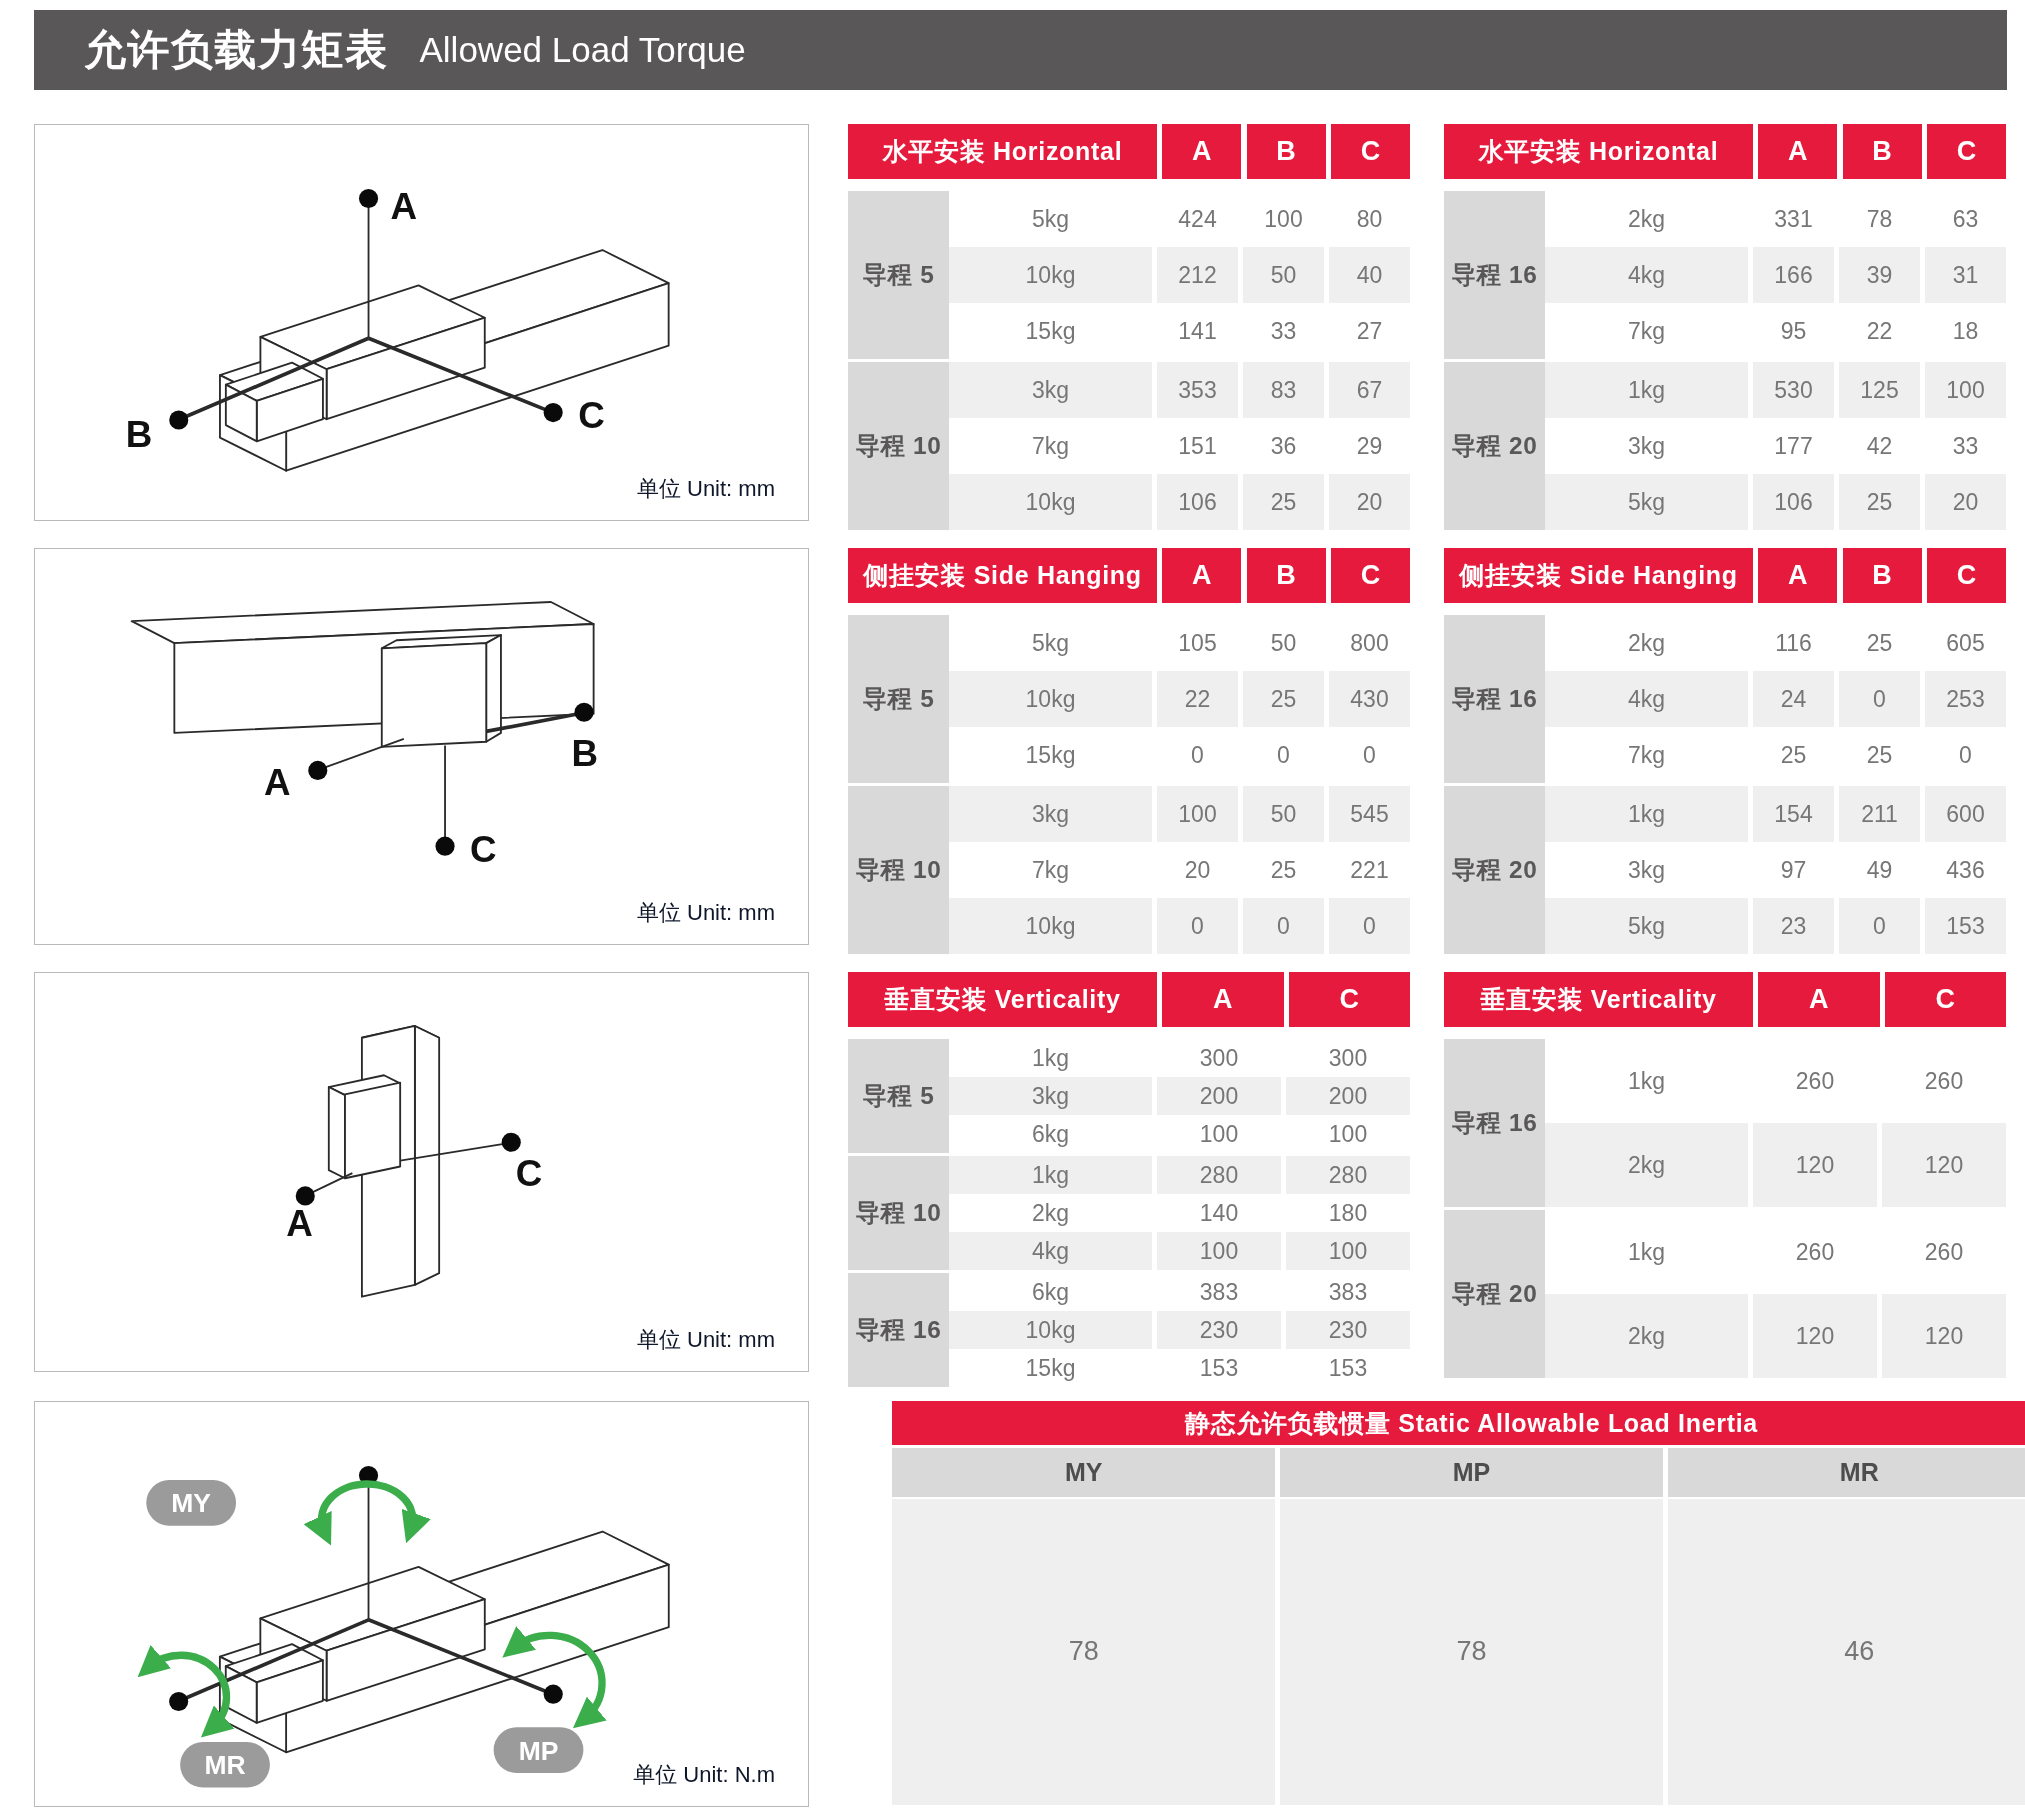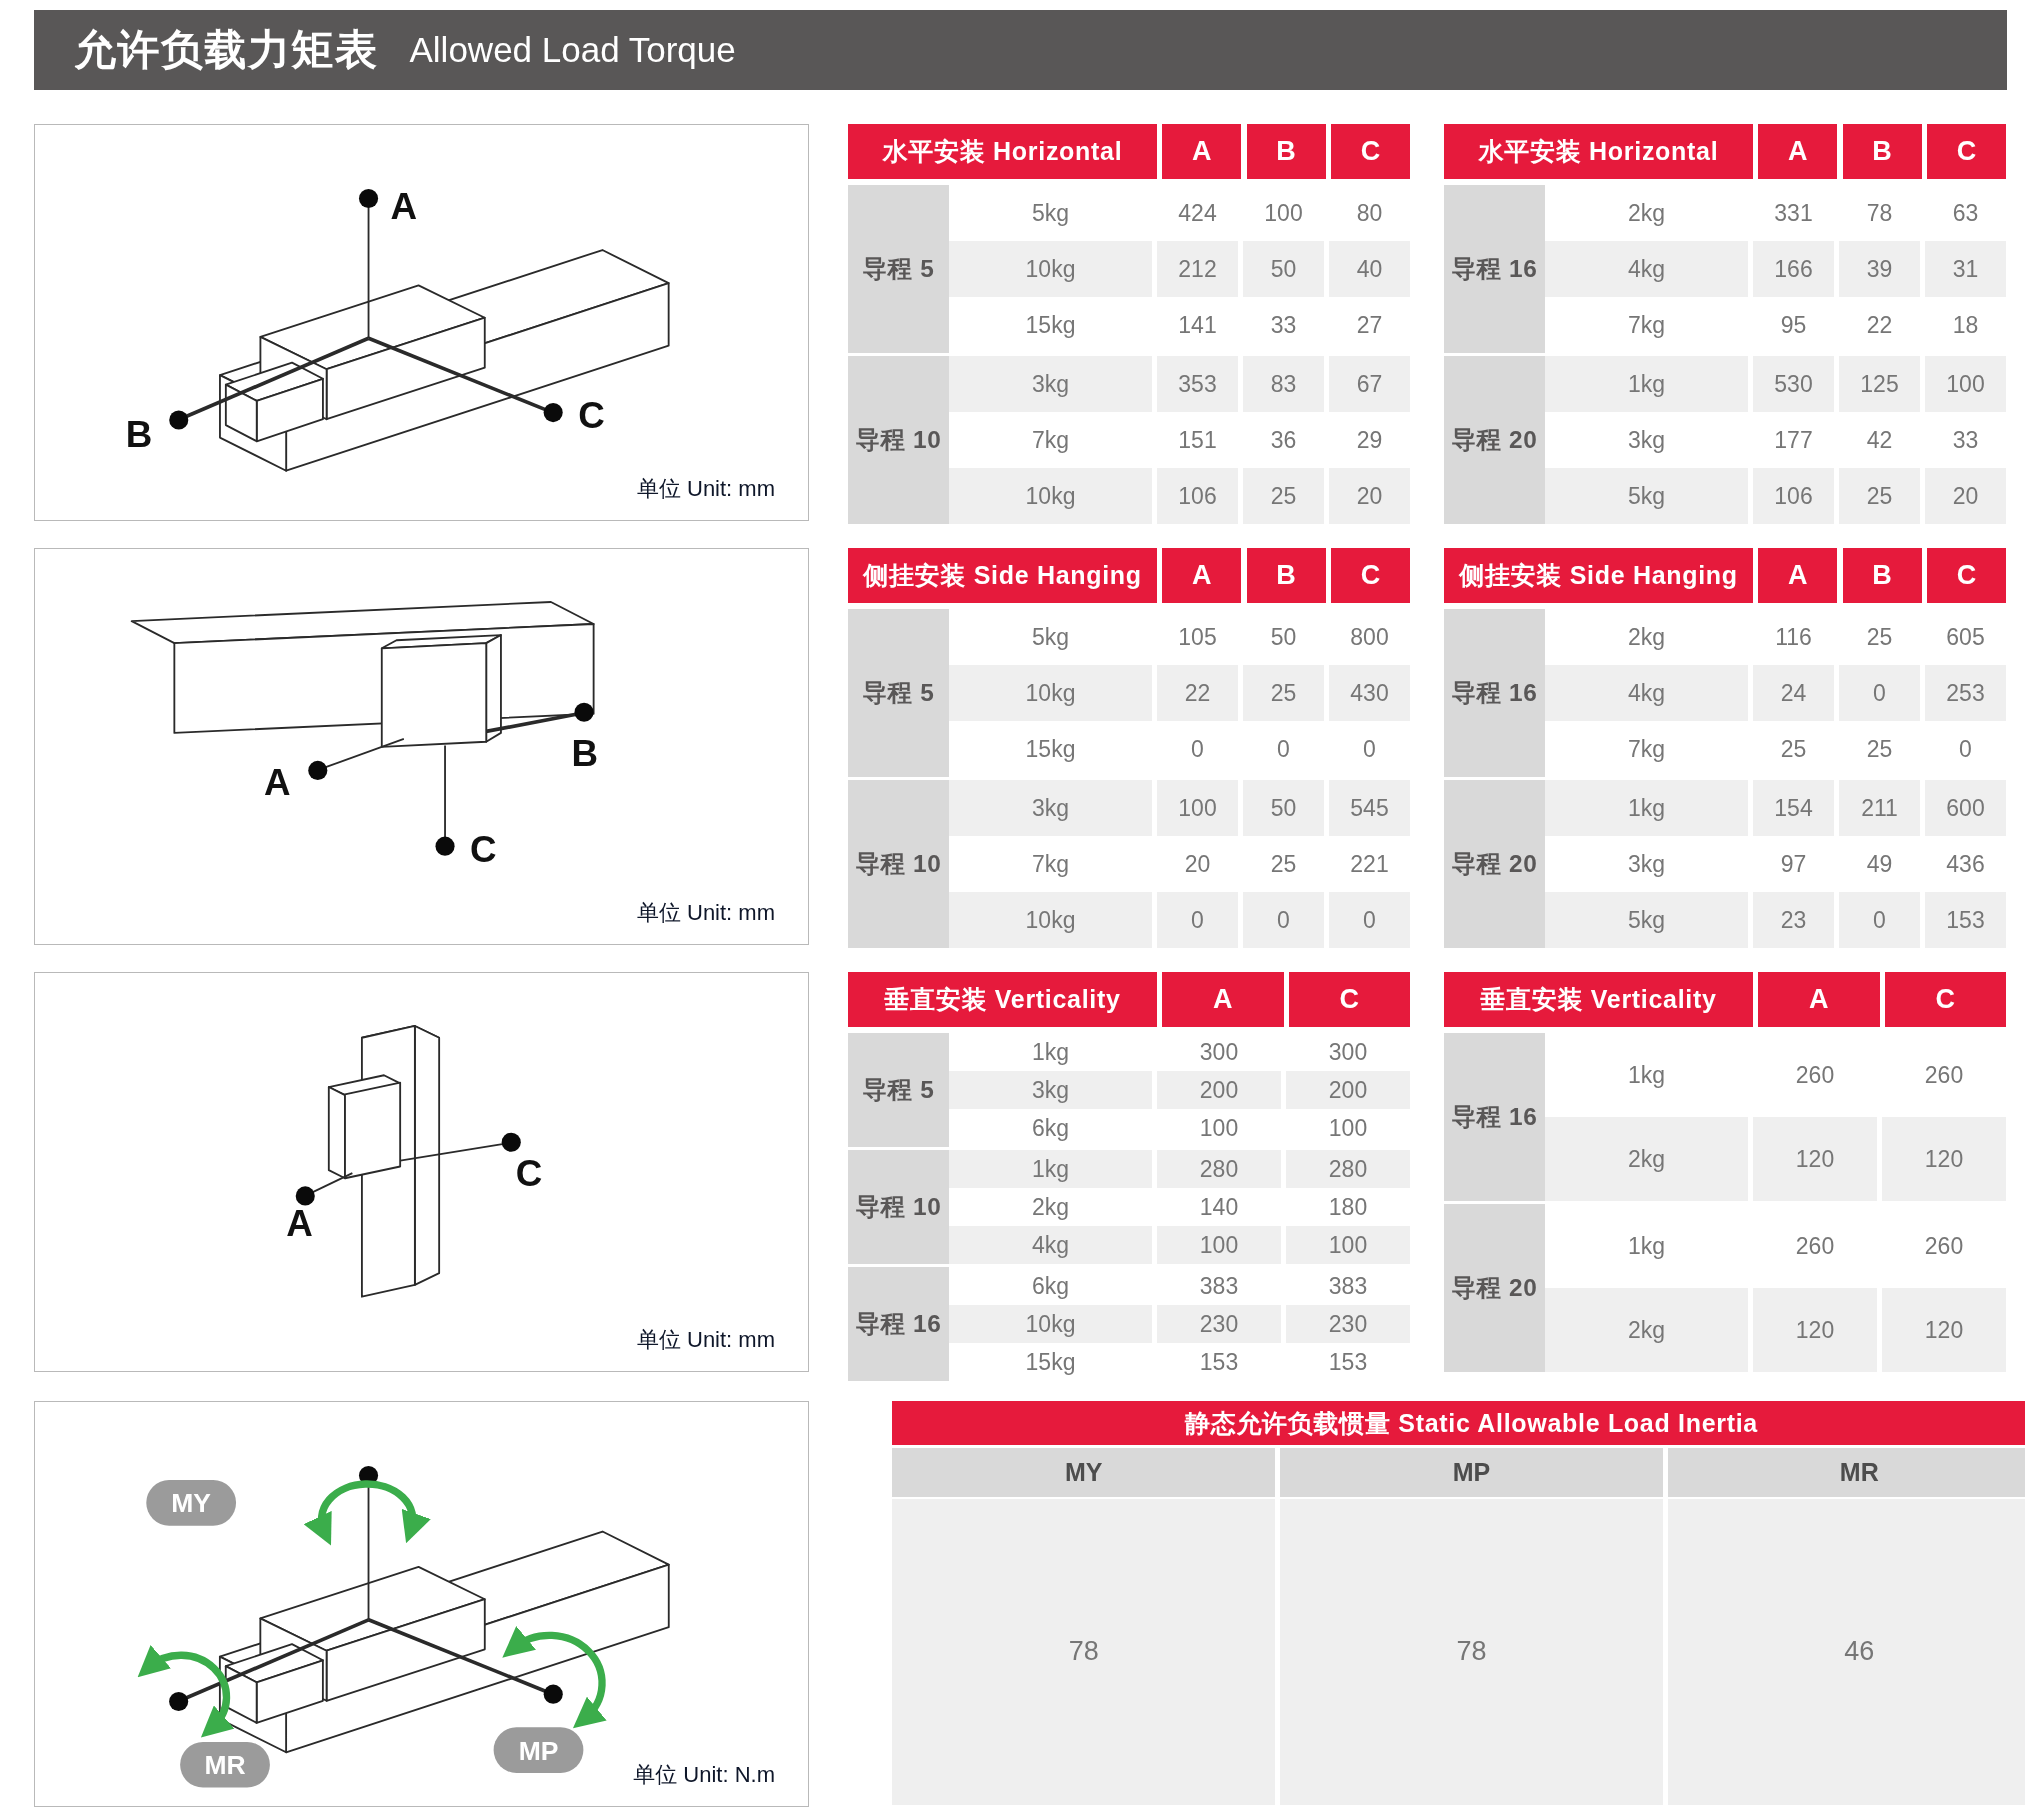--- a/index.html
+++ b/index.html
@@ -1,41 +1,41 @@
 <!DOCTYPE html>
 <html style="font-size:12px"><head>
 <meta charset="utf-8">
 <style>
   html,body{margin:0;padding:0;background:#fff;}
   #root{position:relative;width:2025px;height:1818px;background:#ffffff;overflow:hidden;
         font-family:"Liberation Sans","DejaVu Sans",sans-serif;}
 
   
   .titlebar{position:absolute;left:34px;top:10.4px;width:1973px;height:80px;background:#595757;
-            display:flex;align-items:center;padding-left:40px;box-sizing:border-box;gap:31px;}
+            display:flex;align-items:center;padding-left:50px;box-sizing:border-box;gap:31px;}
   .titlebar .t-zh{color:#ffffff;font-size:42px;font-weight:bold;letter-spacing:1.5px;}
   .titlebar .t-en{color:#ffffff;font-size:35px;font-weight:normal;text-align:right;}
 
   
   .dbox{position:absolute;left:34px;width:775px;background:#ffffff;border:1.5px solid #b9b9b9;
         box-sizing:border-box;}
   #dbox1{top:124px;height:397px;}
   #dbox2{top:548px;height:397px;}
   #dbox3{top:972px;height:400px;}
   #dbox4{top:1401px;height:406px;}
   .dbox svg{position:absolute;left:0;top:0;width:100%;height:100%;}
   .unit-label{position:absolute;right:33px;bottom:16.3px;color:#0f172a;font-size:22px;}
 
   
   .ttable{position:absolute;width:562px;}
   #t0{left:848px;top:124px;} #t1{left:1444px;top:124px;}
   #t2{left:848px;top:548px;} #t3{left:1444px;top:548px;}
   #t4{left:848px;top:972px;} #t5{left:1444px;top:972px;}
 
-  .thead{display:flex;gap:5.2px;height:55px;margin-bottom:6px;}
+  .thead{display:flex;gap:5.2px;height:55px;margin-bottom:12px;}
   .thead-label{width:309px;background:#E61A3C;color:#fff;font-weight:bold;font-size:25px;
                display:flex;align-items:center;justify-content:center;letter-spacing:0.7px;}
   .thead-col{flex:1;background:#E61A3C;color:#fff;font-weight:bold;font-size:27px;
              display:flex;align-items:center;justify-content:center;}
 
   .tgroup{display:flex;}
   .tgroup + .tgroup{margin-top:3px;}
   .lead-cell{width:101px;background:#D9D9D9;display:flex;align-items:center;justify-content:center;
              font-weight:bold;font-size:24.4px;color:#595757;letter-spacing:0.7px;}
   .grows{flex:1;display:flex;flex-direction:column;}

